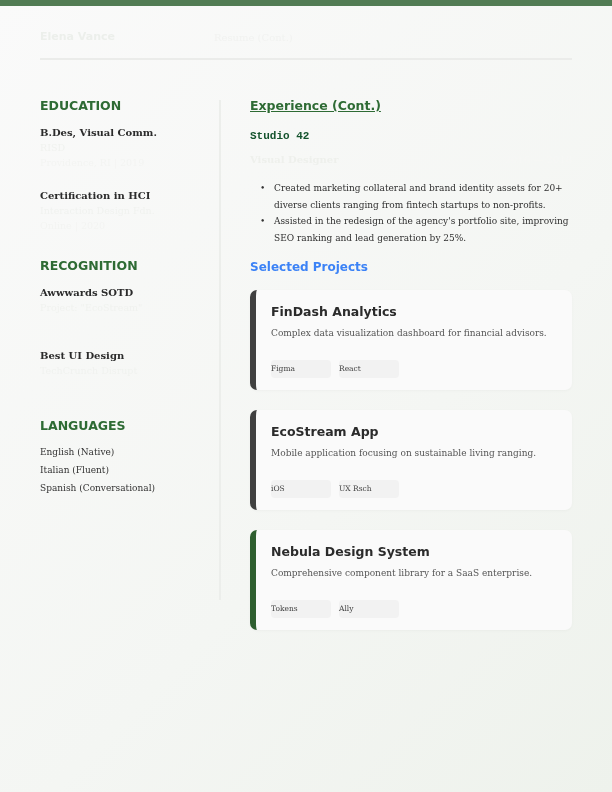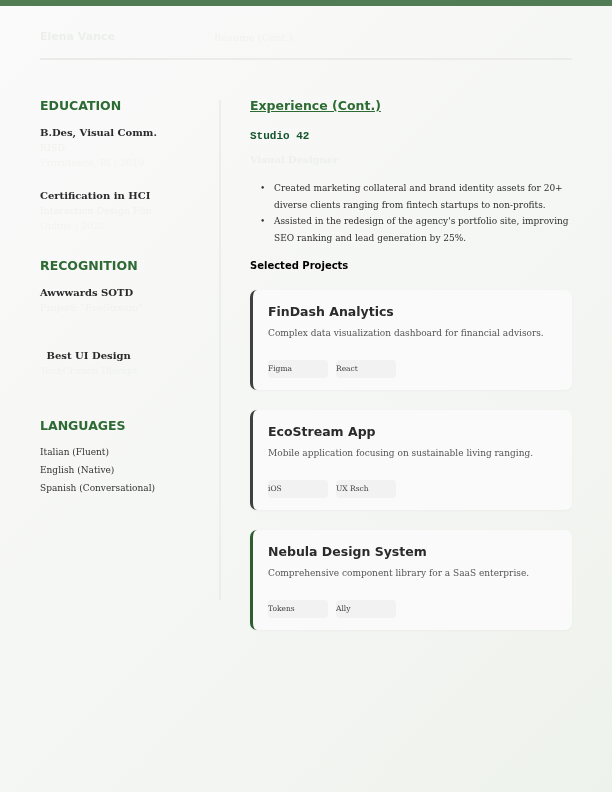--- a/index.html
+++ b/index.html
@@ -27,23 +27,23 @@
     .divider { position: absolute; left: 219px; top: 100px; width: 2px; height: 500px; background: #eceeeb; }
 
     .main { position: absolute; left: 250px; top: 98px; width: 322px; }
     .main-title { position: absolute; left: 0; top: 0; font-family: "DejaVu Sans", sans-serif; font-size: 12.5px; font-weight: bold; color: #2e6b34; text-decoration: underline; }
     .company { position: absolute; left: 0; top: 32px; font-family: Liberation Mono, monospace; font-size: 11px; font-weight: bold; color: #14532d; }
     .role { position: absolute; left: 0; top: 56px; font-size: 10px; font-weight: bold; color: #eef0ec; }
     .dates { position: absolute; right: 0; top: 56px; font-size: 10px; color: #f6f7f5; }
     .bullets { position: absolute; left: 10px; top: 82px; width: 312px; list-style: none; }
     .bullets li { position: relative; padding-left: 14px; font-size: 9px; line-height: 16.7px; color: #2f2f2f; }
     .bullets li::before { content: "•"; position: absolute; left: 0; top: 0; color: #333; }
-    .proj-title { position: absolute; left: 0; top: 162px; font-family: "DejaVu Sans", sans-serif; font-size: 10px; font-weight: bold; color: #000000; }
+    .proj-title { position: absolute; left: 0; top: 162px; font-family: "DejaVu Sans", sans-serif; font-size: 12px; font-weight: bold; color: #3b82f6; }
 
-    .card { position: absolute; left: 0; width: 322px; height: 100px; background: #fafafa; border-radius: 7px; border-left: 3px solid #404040; box-shadow: 0 1px 3px rgba(0,0,0,0.03); }
+    .card { position: absolute; left: 0; width: 322px; height: 100px; background: #fafafa; border-radius: 7px; border-left: 6px solid #404040; box-shadow: 0 1px 3px rgba(0,0,0,0.03); }
     .card.accent { border-left-color: #2e5e2f; }
     .card-name { position: absolute; left: 15px; top: 14px; font-family: "DejaVu Sans", sans-serif; font-size: 12.5px; font-weight: bold; color: #2b2b2b; }
     .card-desc { position: absolute; left: 15px; top: 38px; font-size: 9px; color: #555; }
     .tags { position: absolute; left: 15px; top: 70px; display: flex; gap: 8px; }
     .tag { width: 60px; height: 18px; border-radius: 4px; background: #f2f2f2; font-size: 7.5px; color: #444; text-align: left; line-height: 18px; }
   </style>
 </head>
 <body>
 
 <div class="top-bar"></div>
@@ -68,31 +68,31 @@
       <div class="entry-sub2">Online | 2020</div>
     </div>
   </div>
 
   <div class="side-section" style="top:160px">
     <div class="sec-title">RECOGNITION</div>
     <div style="margin-top:14px">
       <div class="entry-title">Awwwards SOTD</div>
       <div class="entry-sub">Project: "EcoStream"</div>
     </div>
-    <div style="position:absolute; top:92px;text-align:center;">
+    <div style="position:absolute; top:92px;">
       <div class="entry-title">Best UI Design</div>
       <div class="entry-sub">TechCrunch Disrupt</div>
     </div>
   </div>
 
   <div class="side-section" style="top:320px">
     <div class="sec-title">LANGUAGES</div>
     <div style="margin-top:10px">
+      <div class="lang">English (Native)</div>
       <div class="lang">Italian (Fluent)</div>
-      <div class="lang">English (Native)</div>
       <div class="lang">Spanish (Conversational)</div>
     </div>
   </div>
 </div>
 
 <div class="divider"></div>
 
 <div class="main">
   <div class="main-title">Experience (Cont.)</div>
   <div class="company">Studio 42</div>

